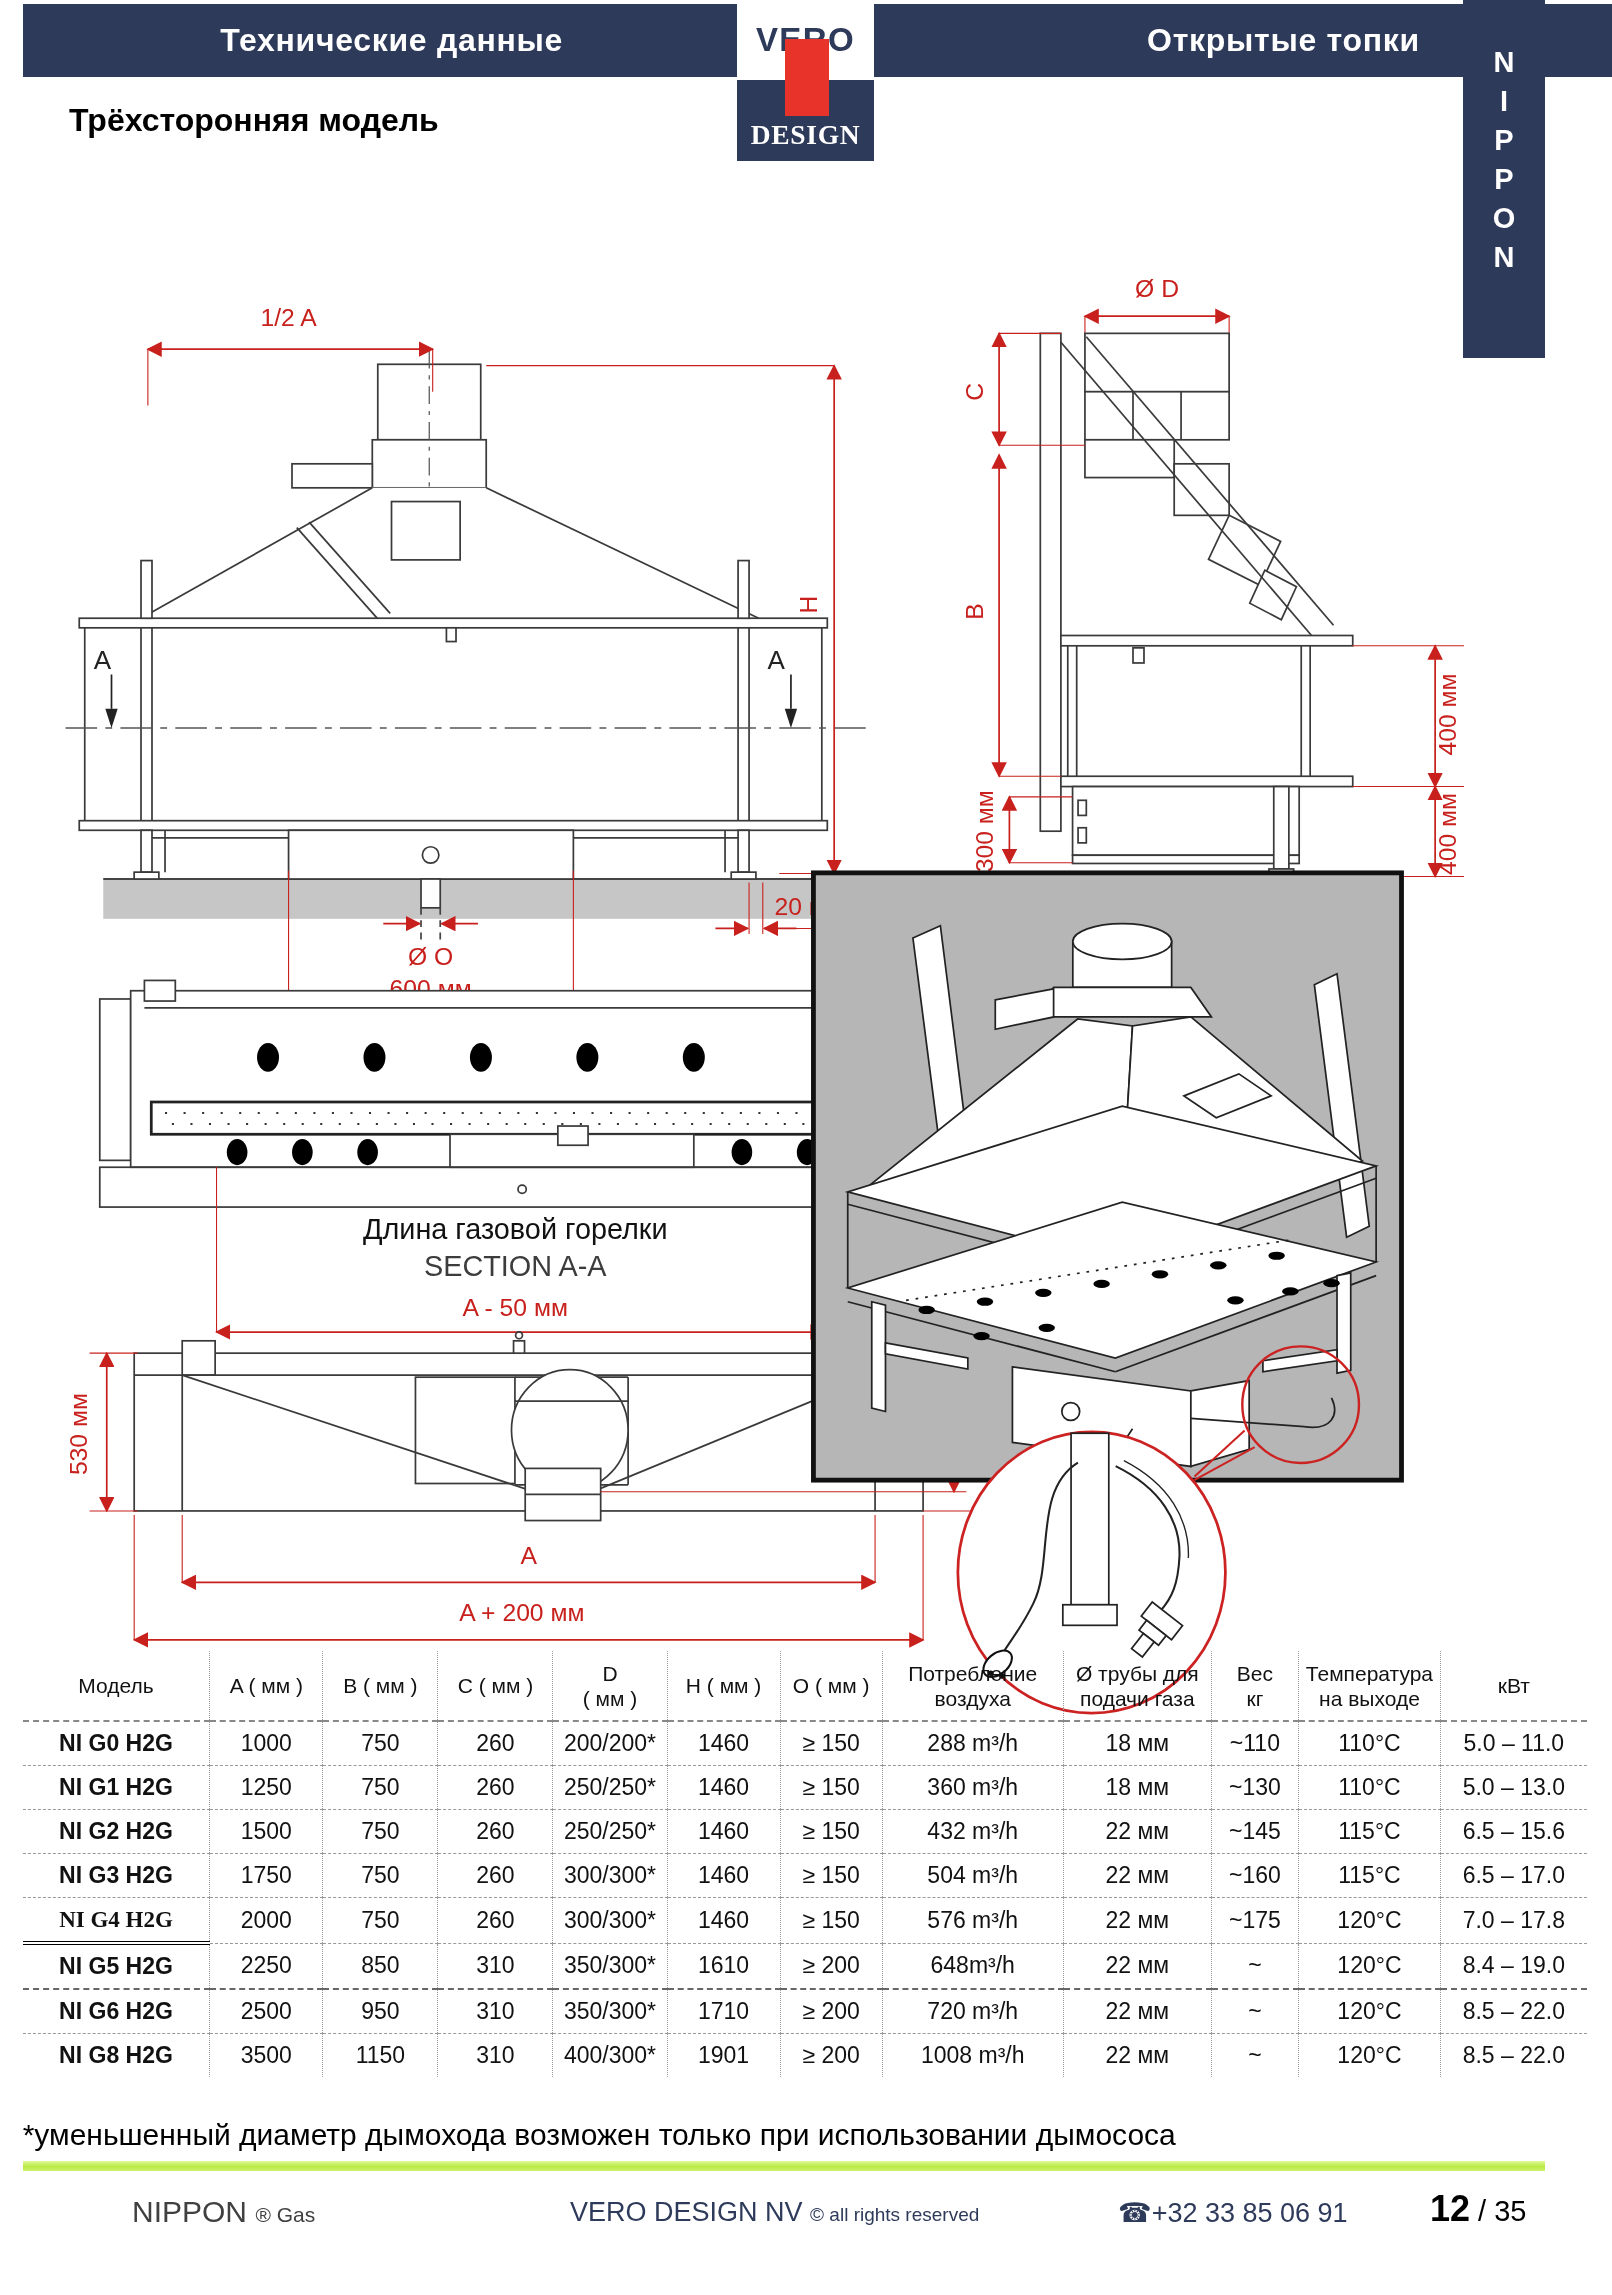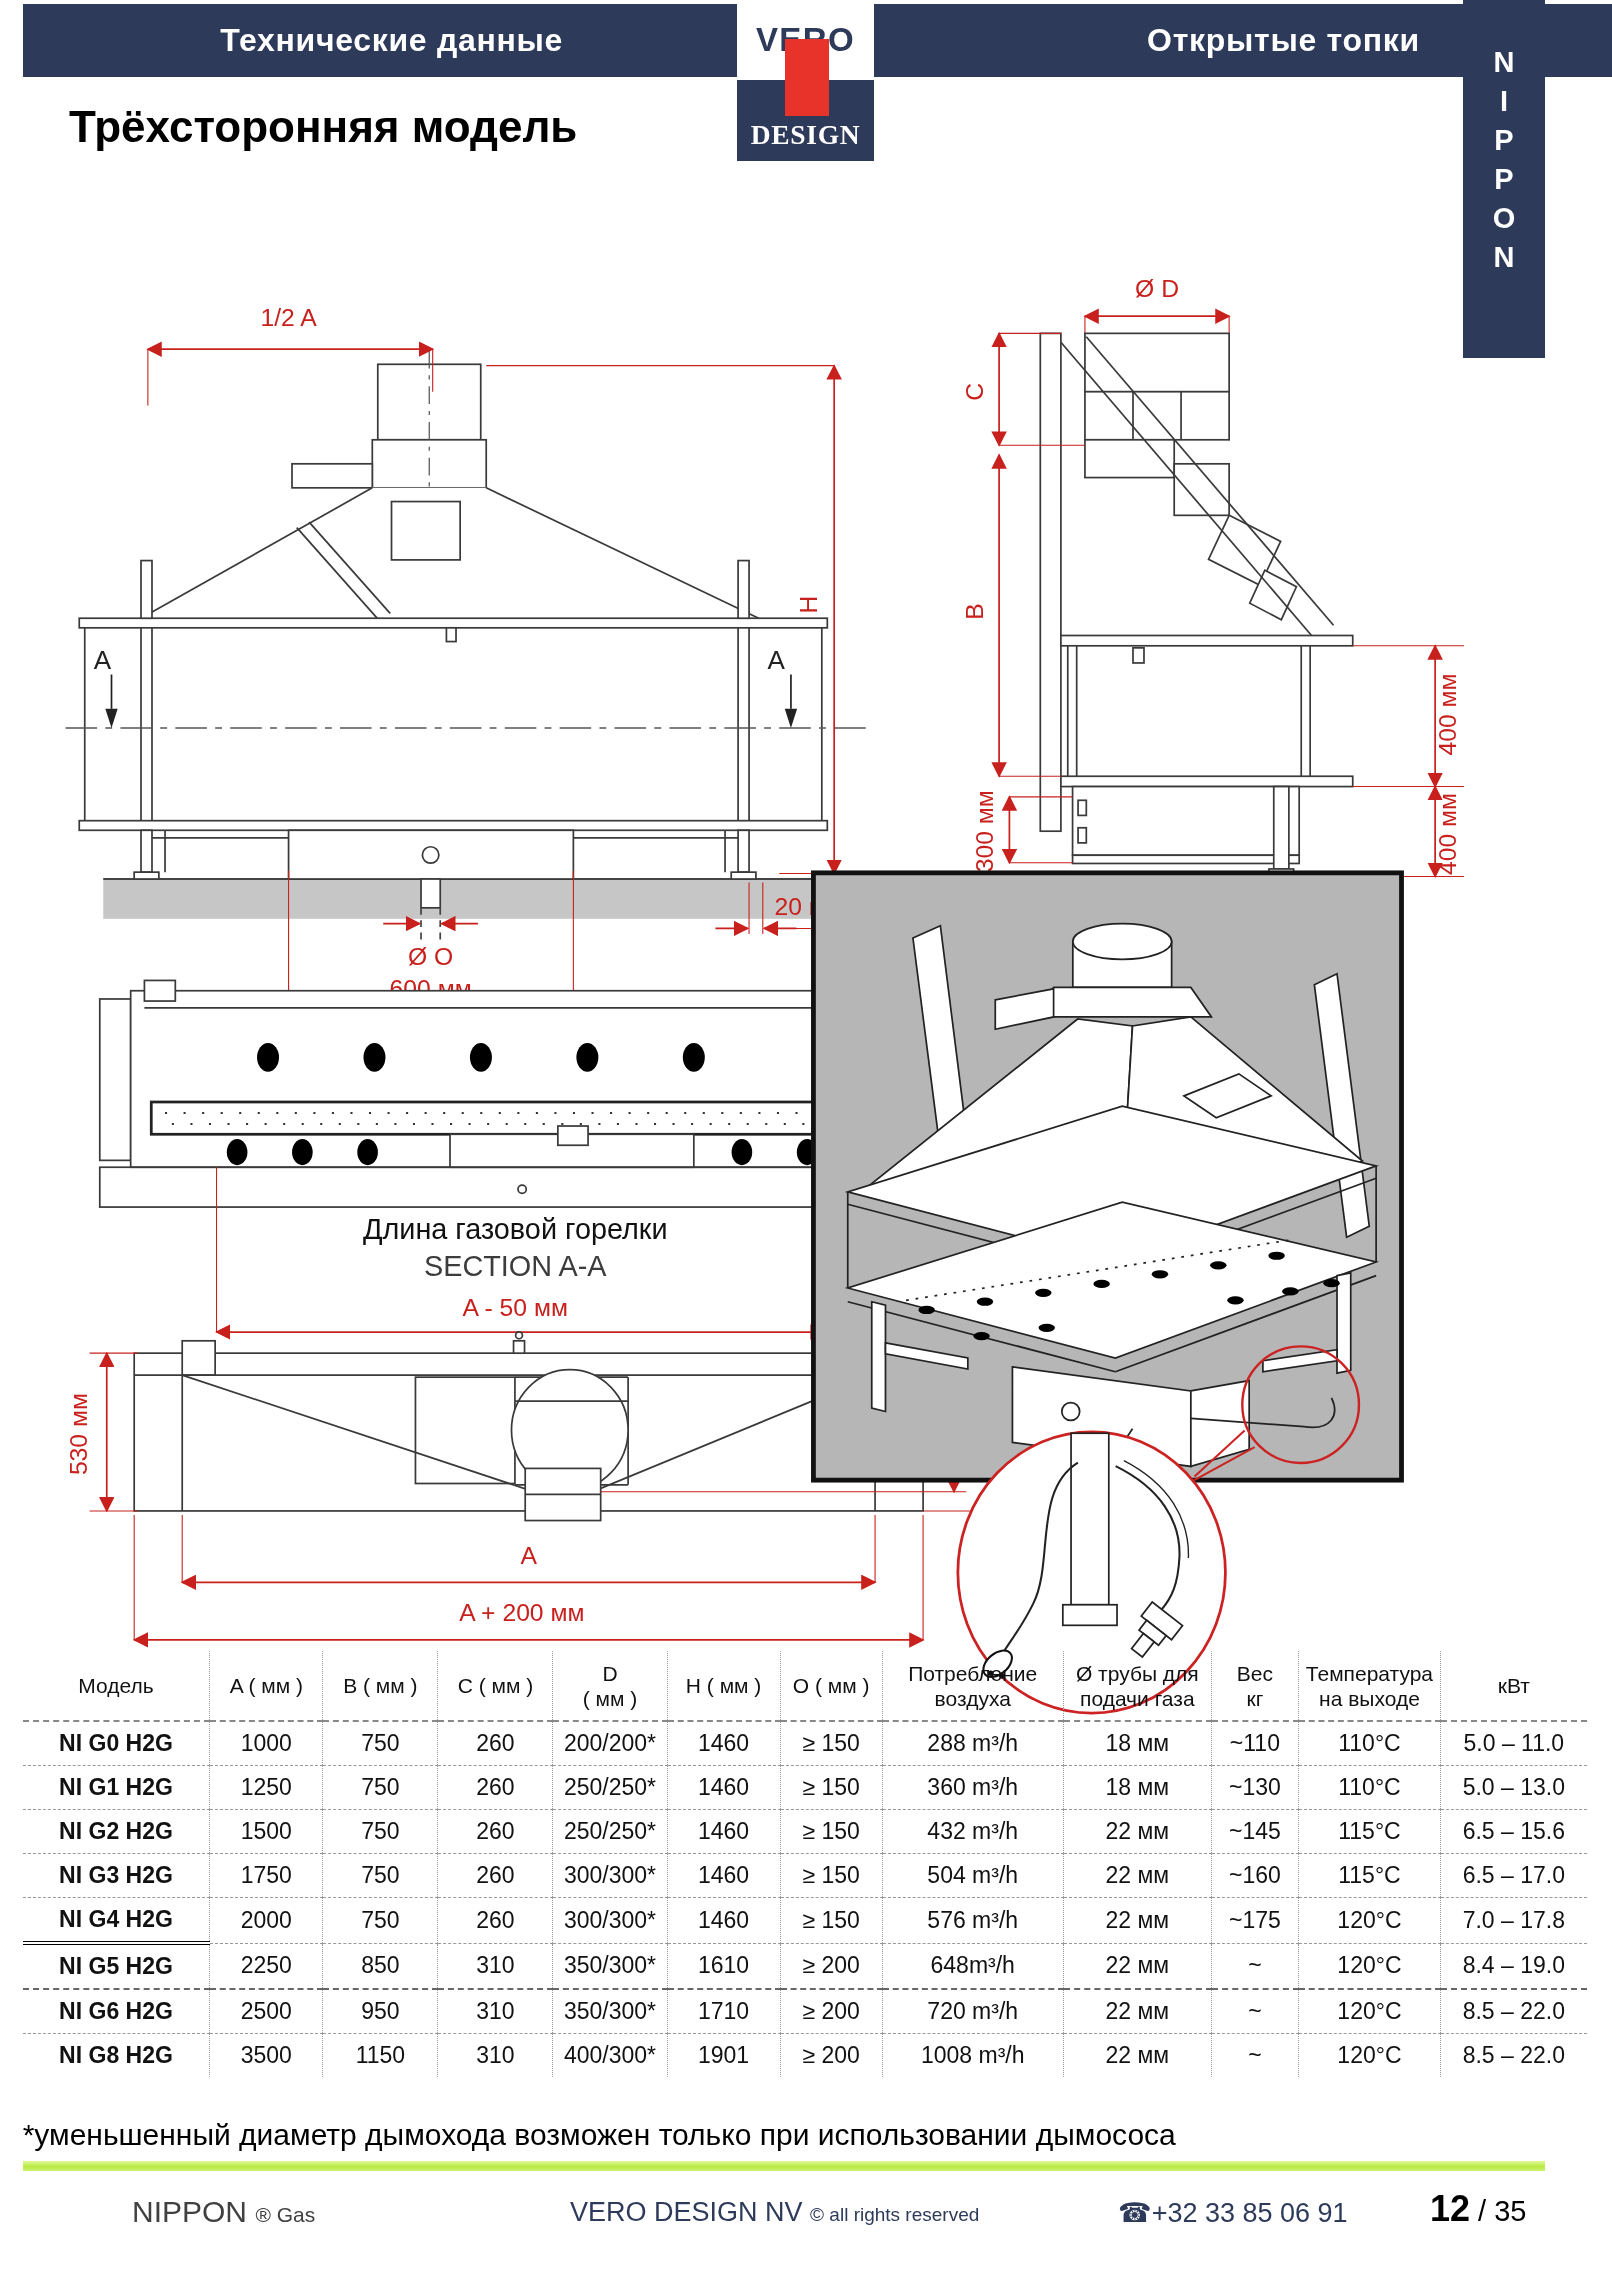--- a/index.html
+++ b/index.html
@@ -15,40 +15,40 @@
   #logo{left:737px;top:0;width:137px;height:161px;position:absolute;}
   #logo .top{position:absolute;left:0;top:0;width:137px;height:80px;background:#fff;display:flex;align-items:center;justify-content:center;}
   #logo .top span{color:#2e3a5a;font-size:33px;font-weight:bold;letter-spacing:1.4px;}
   #logo .bottom{position:absolute;left:0;top:80px;width:137px;height:81px;background:#2e3a5a;display:flex;align-items:flex-end;justify-content:center;}
   #logo .bottom span{color:#fff;font-size:27.5px;font-weight:bold;letter-spacing:0.7px;margin-bottom:9.6px;font-family:Liberation Serif, serif;}
   #logo .red{position:absolute;left:48px;top:39px;width:44px;height:77px;background:#e8332a;}
   #nippon-col{position:absolute;left:1463px;top:0;width:82px;height:358px;background:#2e3a5a;
     display:flex;flex-direction:column;align-items:center;padding-top:43px;box-sizing:border-box;}
   #nippon-col b{color:#fff;font-size:29px;font-weight:bold;line-height:39px;}
   
-  #page-title{position:absolute;left:69px;top:102px;font-size:44px;font-weight:bold;color:#000;}
+  #page-title{position:absolute;left:69px;top:102px;font-size:32px;font-weight:bold;color:#000;}
   
   svg{position:absolute;overflow:visible;}
   svg text{font-family:"Liberation Sans",sans-serif;}
   .k{stroke:#3a3a3a;stroke-width:2.5;fill:none;}
   .kw{stroke:#3a3a3a;stroke-width:2.5;fill:#fff;}
   .r{stroke:#c8201c;stroke-width:2.5;fill:none;}
   .rthin{stroke:#c8201c;stroke-width:1.6;fill:none;}
   .rt{fill:#c8201c;font-size:36px;}
   .kt{fill:#222;font-size:38px;}
   
   #spec-table{position:absolute;left:22.7px;top:1651px;width:1564px;border-collapse:collapse;table-layout:fixed;z-index:6;}
   #spec-table th,#spec-table td{border-right:1.4px dotted #999;text-align:center;vertical-align:middle;padding:0;}
   #spec-table th:last-child,#spec-table td:last-child{border-right:none;}
   #spec-table thead th{height:69px;font-size:21px;font-weight:normal;line-height:25px;border-bottom:2.1px dashed #888;}
   #spec-table tbody td{height:43px;font-size:23px;}
   #spec-table tbody td.model{font-weight:bold;}
   #spec-table tbody tr + tr td{border-top:1.4px dashed #999;}
   #spec-table tbody tr.sep-bold td{border-top:2.7px dashed #666;}
-  #spec-table td.dbl{border-bottom:4.1px double #000;}
+  #spec-table td.dbl{border-bottom:4.1px double #000;font-family:Liberation Serif, serif;}
   col.c0{width:187px;} col.c1{width:113px;} col.c2{width:115px;} col.c3{width:115px;}
   col.c4{width:114px;} col.c5{width:113px;} col.c6{width:102px;} col.c7{width:181px;}
   col.c8{width:148px;} col.c9{width:87px;} col.c10{width:142px;} col.c11{width:146px;}
   #footnote{position:absolute;left:22.7px;top:2118px;font-size:30px;color:#000;z-index:6;}
   
   #green-bar{position:absolute;left:22.7px;top:2161px;width:1522px;height:9.6px;
     background:linear-gradient(#e2fb9a,#b9e945 55%,#cdf36e);z-index:6;}
   .navy{color:#2e3a5a;}
   #footer-brand{position:absolute;left:132px;top:2195px;font-size:30px;color:#404040;}
   #footer-brand .suffix{font-size:21px;}

